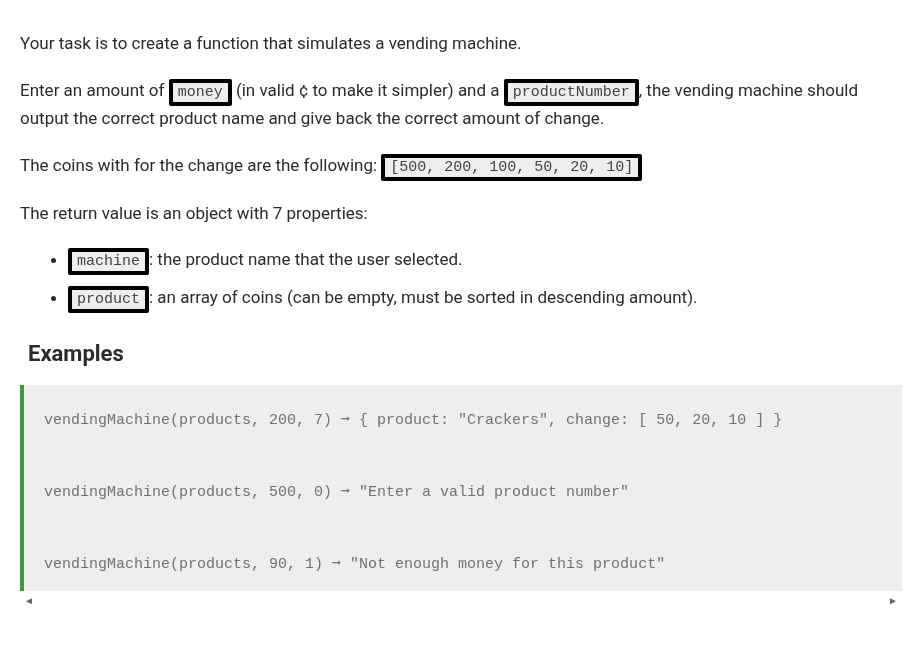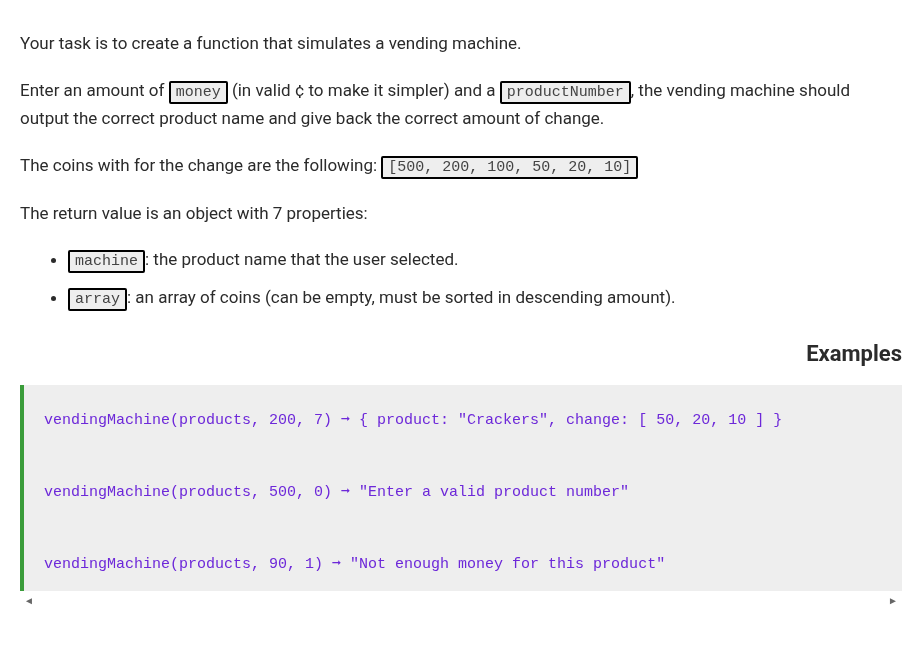--- a/index.html
+++ b/index.html
@@ -17,48 +17,47 @@
       line-height: 1.6;
     }
     p {
       margin-bottom: 18px;
       color: #2b2b2b;
       margin-top: 20px;
     }
     code.inline {
       font-family: "Courier New", Courier, monospace;
       background-color: #eeeeee;
-      border: 2px solid #000000;
+      border: 4px solid #000000;
       padding: 1px 5px;
       font-size: 15px;
       color: #444;
       border-radius: 2px;
     }
     ul {
       margin: 0 0 20px 0;
       padding-left: 48px;
     }
     ul li {
       margin-bottom: 10px;
       color: #2b2b2b;
     }
     h2 {
       font-size: 22px;
       font-weight: 700;
-      margin: 24px 0 14px 0;
+      margin: 24px 0 14px 8px;
       color: #2b2b2b;
-      text-align: right;
     }
     .code-block {
       border-left: 4px solid #3a9c3a;
       background-color: #eeeeee;
       padding: 18px 20px 8px 20px;
       font-family: "Courier New", Courier, monospace;
       font-size: 15px;
-      color: #6d28d9;
+      color: #737373;
       overflow-x: auto;
       white-space: pre;
       line-height: 2.4;
       position: relative;
     }
     .code-block::-webkit-scrollbar {
       height: 14px;
     }
     .code-block::-webkit-scrollbar-track {
       background: #e0e0e0;
@@ -94,21 +93,21 @@
   <span>The coins with for the change are the following: </span><code class="inline">[500, 200, 100, 50, 20, 10]</code>
 </p>
 
 <p>The return value is an object with 7 properties:</p>
 
 <ul>
   <li>
     <code class="inline">machine</code><span>: the product name that the user selected.</span>
   </li>
   <li>
-    <code class="inline">array</code><span>: an array of coins (can be empty, must be sorted in descending amount).</span>
+    <code class="inline">product</code><span>: an array of coins (can be empty, must be sorted in descending amount).</span>
   </li>
 </ul>
 
 <h2>Examples</h2>
 
 <div class="code-wrap">
   <div class="code-block">vendingMachine(products, 200, 7) ➞ { product: "Crackers", change: [ 50, 20, 10 ] }
 
 vendingMachine(products, 500, 0) ➞ "Enter a valid product number"
 

